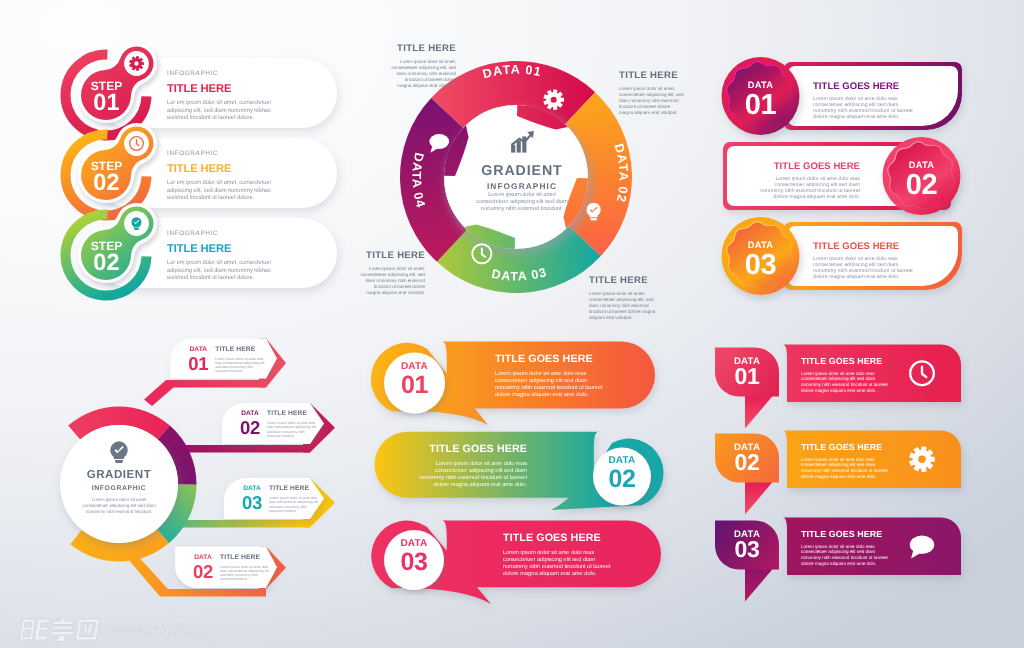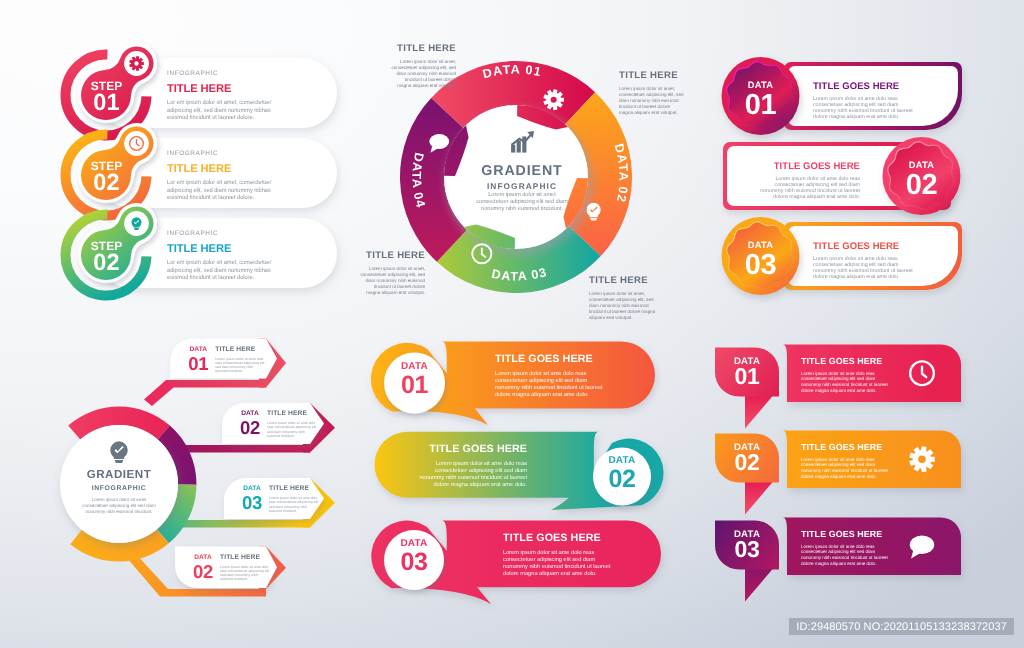--- a/index.html
+++ b/index.html
@@ -606,14 +606,31 @@
       </div>
 <div class="abs" style="left:715.0px;top:528.5px;width:64px;text-align:center;">
 <div class="tk">DATA</div>
 <div class="tn">03</div>
       </div>
 <div class="abs" style="left:801.0px;top:528.5px;width:95px;">
 <div class="ttl2">TITLE GOES HERE</div>
 <div class="tbd">Lorem ipsum dolor sit ame dolo reas consectetuer adipiscing elit sed diam nonummy nibh euismod tincidunt ut laoreet dolore magna aliquam erat ame dolo.</div>
       </div>
 </div>
-    <div class="abs wm-id" style="right:10px;top:618px;">ID:29480570 NO:20201105133238372037</div>
+    <div class="abs" style="left:16px;top:617px;display:flex;align-items:center;gap:8px;">
+      <div class="wm-cn" title="">
+        <svg width="86" height="26" viewBox="0 0 86 26">
+          <g transform="skewX(-9)">
+            <path d="M7 2 H20 V23 H7 Z M10 5.5 H17 V10 H10 Z M10 13 H17 V19.5 H10 Z" stroke="#d4d9e1" stroke-width="1.0" fill="#eef0f4" fill-rule="evenodd"></path>
+            <path d="M22 2 H34 V6 H26 V10 H34 V13.5 H26 L26 19 H35 V23 H22 Z" stroke="#d4d9e1" stroke-width="1.0" fill="#eef0f4"></path>
+            <path d="M40 1.5 H48 L50 4 H58 V7.5 H38 V4 H46 Z" stroke="#d4d9e1" stroke-width="1.0" fill="#eef0f4"></path>
+            <path d="M38.5 9 H59 V12.5 H38.5 Z" stroke="#d4d9e1" stroke-width="1.0" fill="#eef0f4"></path>
+            <path d="M37.5 14.5 H60 V18 H37.5 Z" stroke="#d4d9e1" stroke-width="1.0" fill="#eef0f4"></path>
+            <path d="M46 18 H52 V24.5 H44 V21.5 H46 Z" stroke="#d4d9e1" stroke-width="1.0" fill="#eef0f4"></path>
+            <path d="M63 2 H84 V23 H63 Z M66.5 5.5 H80.5 V19.5 H66.5 Z" stroke="#d4d9e1" stroke-width="1.0" fill="#eef0f4" fill-rule="evenodd"></path>
+            <path d="M68.5 7 L72 7 L75 18 L72 18 Z" stroke="#d4d9e1" stroke-width="1.0" fill="#eef0f4"></path>
+            <path d="M78.5 7 L75 7 L72.5 18 L76 18 Z" stroke="#d4d9e1" stroke-width="1.0" fill="#eef0f4"></path>
+          </g>
+        </svg>
+      </div>
+      <div class="wm-site">www.nipic.cn</div>
+    </div>
   </div>
 
 </body></html>

